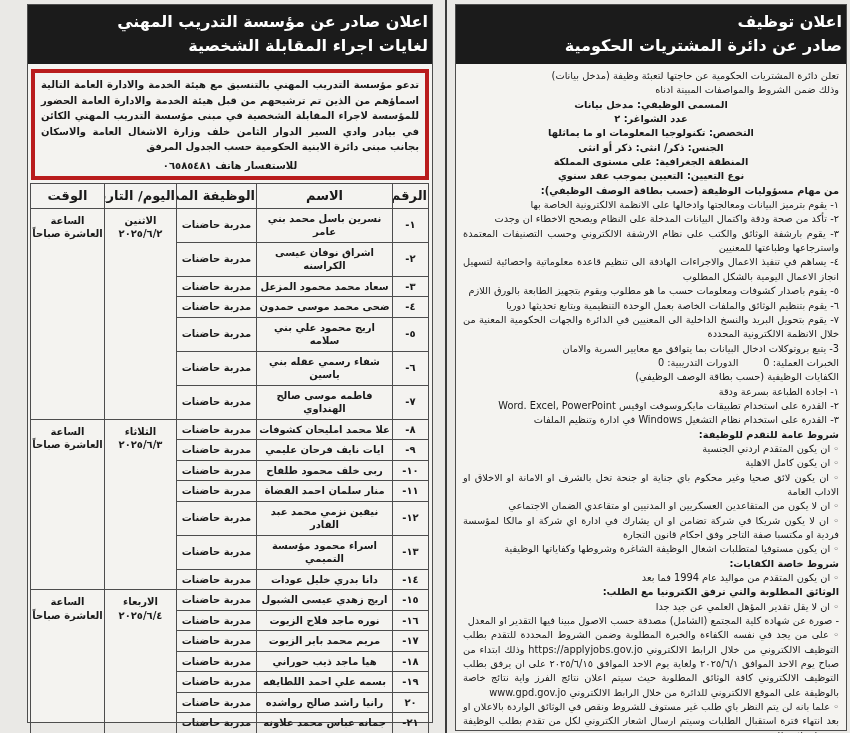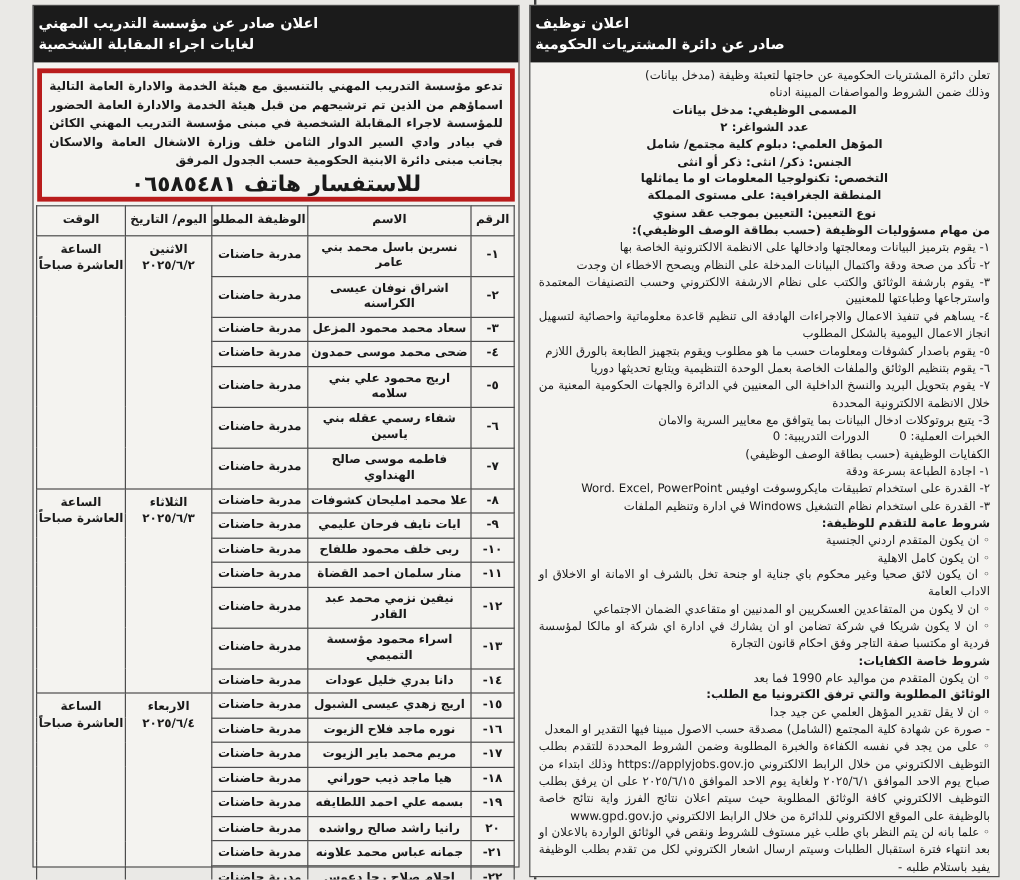--- a/index.html
+++ b/index.html
@@ -2,70 +2,69 @@
 <html lang="ar" dir="rtl"><head>
 <meta charset="utf-8">
 <style>
   html,body{margin:0;padding:0;}
   body{
     width:850px;height:733px;position:relative;overflow:hidden;
     background:#eae9e6;color:#1a1a1a;direction:rtl;
     font-family:"DejaVu Sans","Liberation Sans",sans-serif;
   }
   .col{position:absolute;top:4px;box-sizing:border-box;background:#f4f3f0;}
-  #right-col{right:17px;width:392px;height:727px;border:1px solid #4d4d4d;}
+  #right-col{right:3px;width:392px;height:727px;border:1px solid #4d4d4d;}
   #left-col{right:417px;width:406px;height:719px;border:1px solid #4d4d4d;}
   #divider{position:absolute;top:0;left:445px;width:2px;height:733px;background:#3c3c3c;}
   .colhead{
-    background:#1b1b1b;color:#fff;text-align:left;font-weight:bold;
-    padding:5px 4px 6px;font-size:12px;line-height:1.5;
+    background:#1b1b1b;color:#fff;text-align:right;font-weight:bold;
+    padding:5px 4px 6px;font-size:16px;line-height:1.5;
   }
   
   .rbody{padding:5px 7px 4px;font-size:9.8px;line-height:14.35px;}
   .ln{white-space:pre-wrap;text-align:right;}
   .ln.c{}
   .ln.cb{text-align:center;font-weight:bold;}
   .ln.rb{font-weight:bold;}
   .ln.j{text-align:justify;text-align-last:right;}
   
   .introbox{
     border:4px solid #b91c1c;margin:5px 3px 3px;padding:4px 6px 1px;
     font-size:10px;line-height:15.5px;font-weight:bold;
     text-align:justify;text-align-last:right;white-space:normal;
   }
-  .phone{text-align:center;font-weight:bold;font-size:18px;padding:3px 0 2px;text-align-last:center;}
+  .phone{text-align:center;font-weight:bold;font-size:10px;padding:3px 0 2px;text-align-last:center;}
   table.sched{
     border-collapse:collapse;margin:1px 3px 0;width:398px;
     font-size:10px;table-layout:fixed;
   }
   .sched th,.sched td{
     border:1px solid #4d4d4d;padding:3px 1px;text-align:center;
     vertical-align:middle;font-weight:bold;line-height:13.5px;overflow:hidden;
   }
-  .sched th{font-size:10px;white-space:nowrap;padding:5px 1px;}
+  .sched th{font-size:13px;white-space:nowrap;padding:5px 1px;}
   .sched td.group{vertical-align:top;padding-top:5px;}
 </style>
 </head>
 <body>
 
 <div id="divider"></div>
 
 <div class="col" id="right-col">
   <div class="colhead">
     <div>اعلان توظيف</div>
     <div>صادر عن دائرة المشتريات الحكومية</div>
   </div>
   <div class="rbody" id="right-lines">
       <div class="ln c">تعلن دائرة المشتريات الحكومية عن حاجتها لتعبئة وظيفة (مدخل بيانات)</div>
       <div class="ln c">وذلك ضمن الشروط والمواصفات المبينة ادناه</div>
       <div class="ln cb">المسمى الوظيفي: مدخل بيانات</div>
       <div class="ln cb">عدد الشواغر: ٢</div>
-      <div class="ln cb">المؤهل العلمي: دبلوم كلية مجتمع/ شامل</div>
+      <div class="ln cb">التخصص: تكنولوجيا المعلومات او ما يماثلها</div>
       <div class="ln cb">الجنس: ذكر/ انثى: ذكر أو انثى</div>
-      <div class="ln cb">التخصص: تكنولوجيا المعلومات او ما يماثلها</div>
       <div class="ln cb">المنطقة الجغرافية: على مستوى المملكة</div>
       <div class="ln cb">نوع التعيين: التعيين بموجب عقد سنوي</div>
       <div class="ln rb">من مهام مسؤوليات الوظيفة (حسب بطاقة الوصف الوظيفي):</div>
       <div class="ln">١- يقوم بترميز البيانات ومعالجتها وادخالها على الانظمة الالكترونية الخاصة بها</div>
       <div class="ln">٢- تأكد من صحة ودقة واكتمال البيانات المدخلة على النظام ويصحح الاخطاء ان وجدت</div>
       <div class="ln j">٣- يقوم بارشفة الوثائق والكتب على نظام الارشفة الالكتروني وحسب التصنيفات المعتمدة واسترجاعها وطباعتها للمعنيين</div>
       <div class="ln j">٤- يساهم في تنفيذ الاعمال والاجراءات الهادفة الى تنظيم قاعدة معلوماتية واحصائية لتسهيل انجاز الاعمال اليومية بالشكل المطلوب</div>
       <div class="ln">٥- يقوم باصدار كشوفات ومعلومات حسب ما هو مطلوب ويقوم بتجهيز الطابعة بالورق اللازم</div>
       <div class="ln">٦- يقوم بتنظيم الوثائق والملفات الخاصة بعمل الوحدة التنظيمية ويتابع تحديثها دوريا</div>
       <div class="ln j">٧- يقوم بتحويل البريد والنسخ الداخلية الى المعنيين في الدائرة والجهات الحكومية المعنية من خلال الانظمة الالكترونية المحددة</div>
@@ -74,22 +73,23 @@
       <div class="ln">الكفايات الوظيفية (حسب بطاقة الوصف الوظيفي)</div>
       <div class="ln">١- اجادة الطباعة بسرعة ودقة</div>
       <div class="ln">٢- القدرة على استخدام تطبيقات مايكروسوفت اوفيس Word. Excel, PowerPoint</div>
       <div class="ln">٣- القدرة على استخدام نظام التشغيل Windows في ادارة وتنظيم الملفات</div>
       <div class="ln rb">شروط عامة للتقدم للوظيفة:</div>
       <div class="ln">◦ ان يكون المتقدم اردني الجنسية</div>
       <div class="ln">◦ ان يكون كامل الاهلية</div>
       <div class="ln j">◦ ان يكون لائق صحيا وغير محكوم باي جناية او جنحة تخل بالشرف او الامانة او الاخلاق او الاداب العامة</div>
       <div class="ln">◦ ان لا يكون من المتقاعدين العسكريين او المدنيين او متقاعدي الضمان الاجتماعي</div>
       <div class="ln j">◦ ان لا يكون شريكا في شركة تضامن او ان يشارك في ادارة اي شركة او مالكا لمؤسسة فردية او مكتسبا صفة التاجر وفق احكام قانون التجارة</div>
+      <div class="ln">◦ ان يكون مستوفيا لمتطلبات اشغال الوظيفة الشاغرة وشروطها وكفاياتها الوظيفية</div>
       <div class="ln rb">شروط خاصة الكفايات:</div>
-      <div class="ln">◦ ان يكون المتقدم من مواليد عام 1990 فما بعد</div>
+      <div class="ln">◦ ان يكون المتقدم من مواليد عام 1994 فما بعد</div>
       <div class="ln rb">الوثائق المطلوبة والتي ترفق الكترونيا مع الطلب:</div>
       <div class="ln">◦ ان لا يقل تقدير المؤهل العلمي عن جيد جدا</div>
       <div class="ln j">- صورة عن شهادة كلية المجتمع (الشامل) مصدقة حسب الاصول مبينا فيها التقدير او المعدل</div>
       <div class="ln j">◦ على من يجد في نفسه الكفاءة والخبرة المطلوبة وضمن الشروط المحددة للتقدم بطلب التوظيف الالكتروني من خلال الرابط الالكتروني https://applyjobs.gov.jo وذلك ابتداء من صباح يوم الاحد الموافق ٢٠٢٥/٦/١ ولغاية يوم الاحد الموافق ٢٠٢٥/٦/١٥ على ان يرفق بطلب التوظيف الالكتروني كافة الوثائق المطلوبة حيث سيتم اعلان نتائج الفرز واية نتائج خاصة بالوظيفة على الموقع الالكتروني للدائرة من خلال الرابط الالكتروني www.gpd.gov.jo</div>
       <div class="ln j">◦ علما بانه لن يتم النظر باي طلب غير مستوف للشروط ونقص في الوثائق الواردة بالاعلان او بعد انتهاء فترة استقبال الطلبات وسيتم ارسال اشعار الكتروني لكل من تقدم بطلب الوظيفة يفيد باستلام طلبه -</div>
     </div>
 </div>
 
 <div class="col" id="left-col">
   <div class="colhead">

